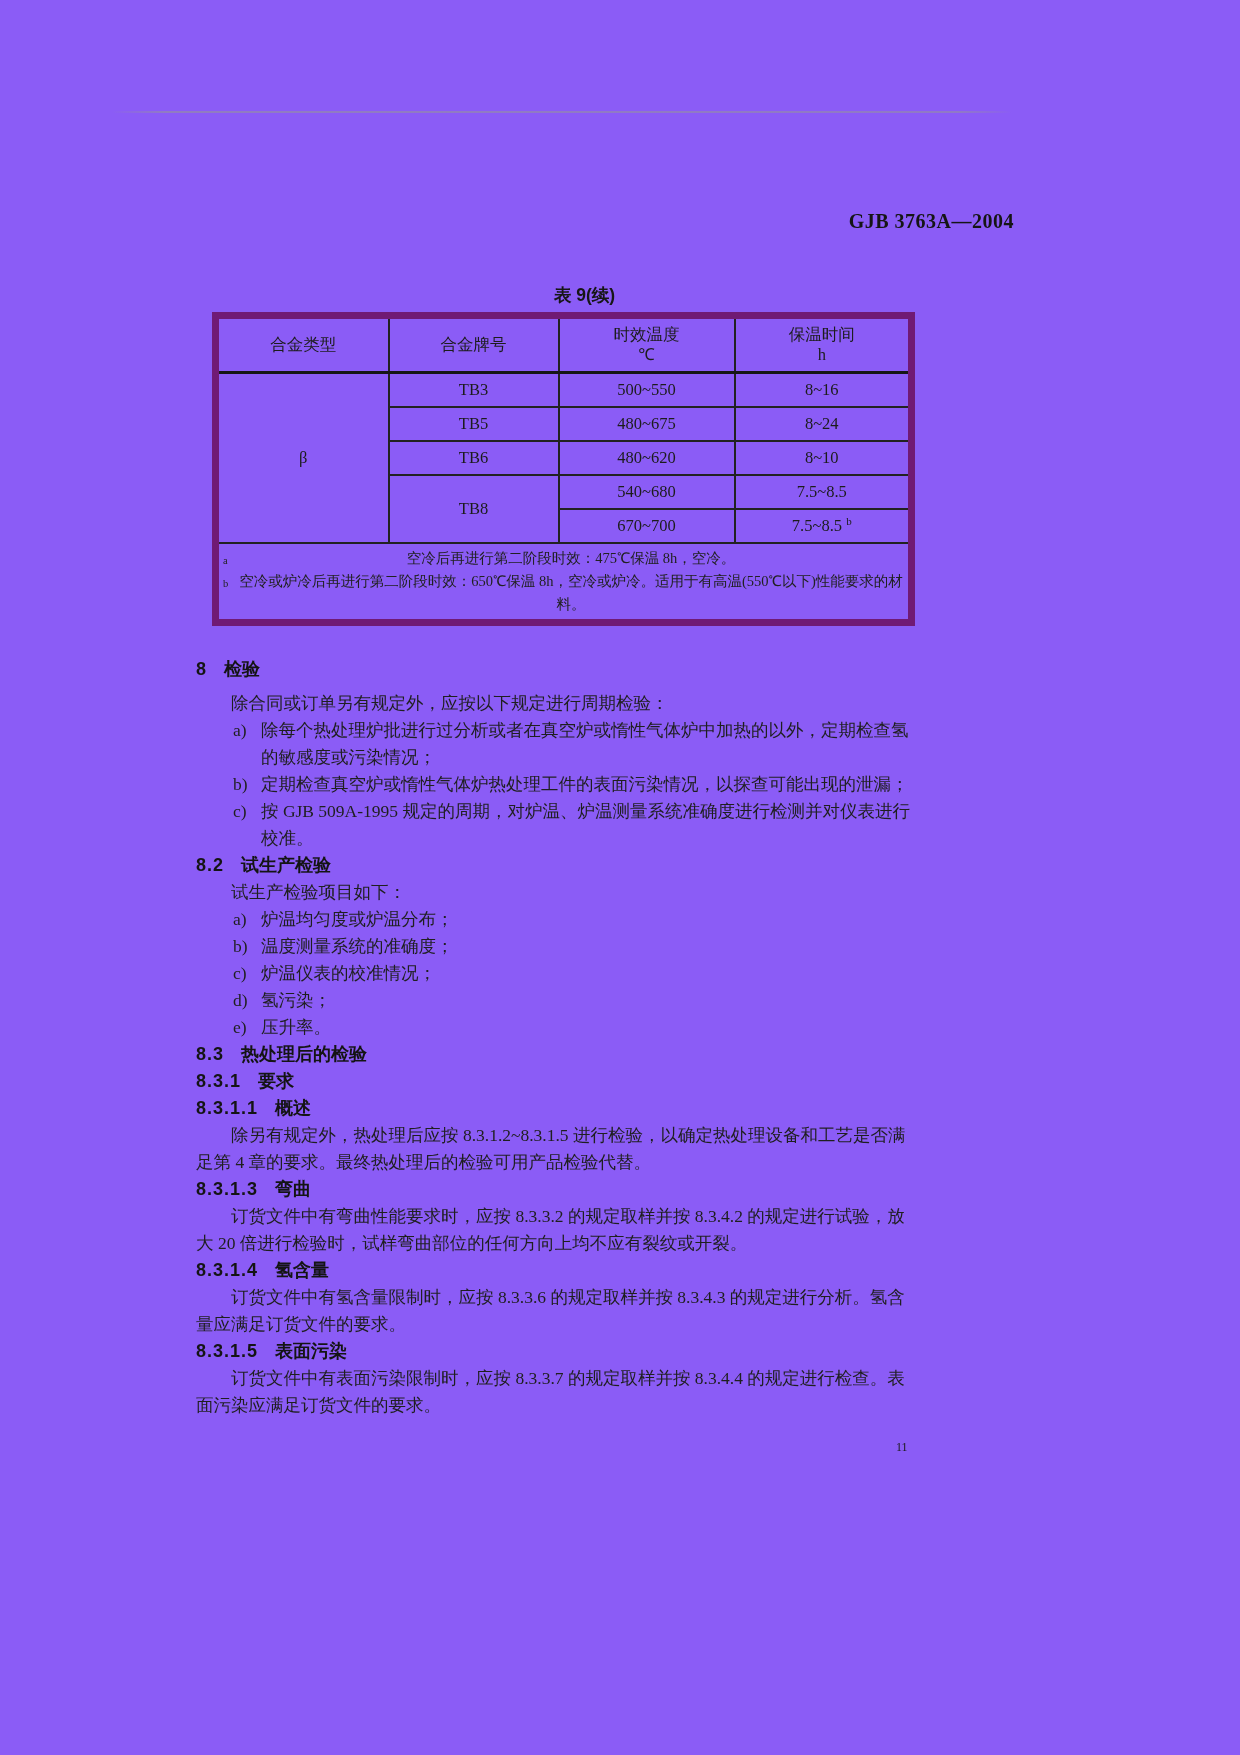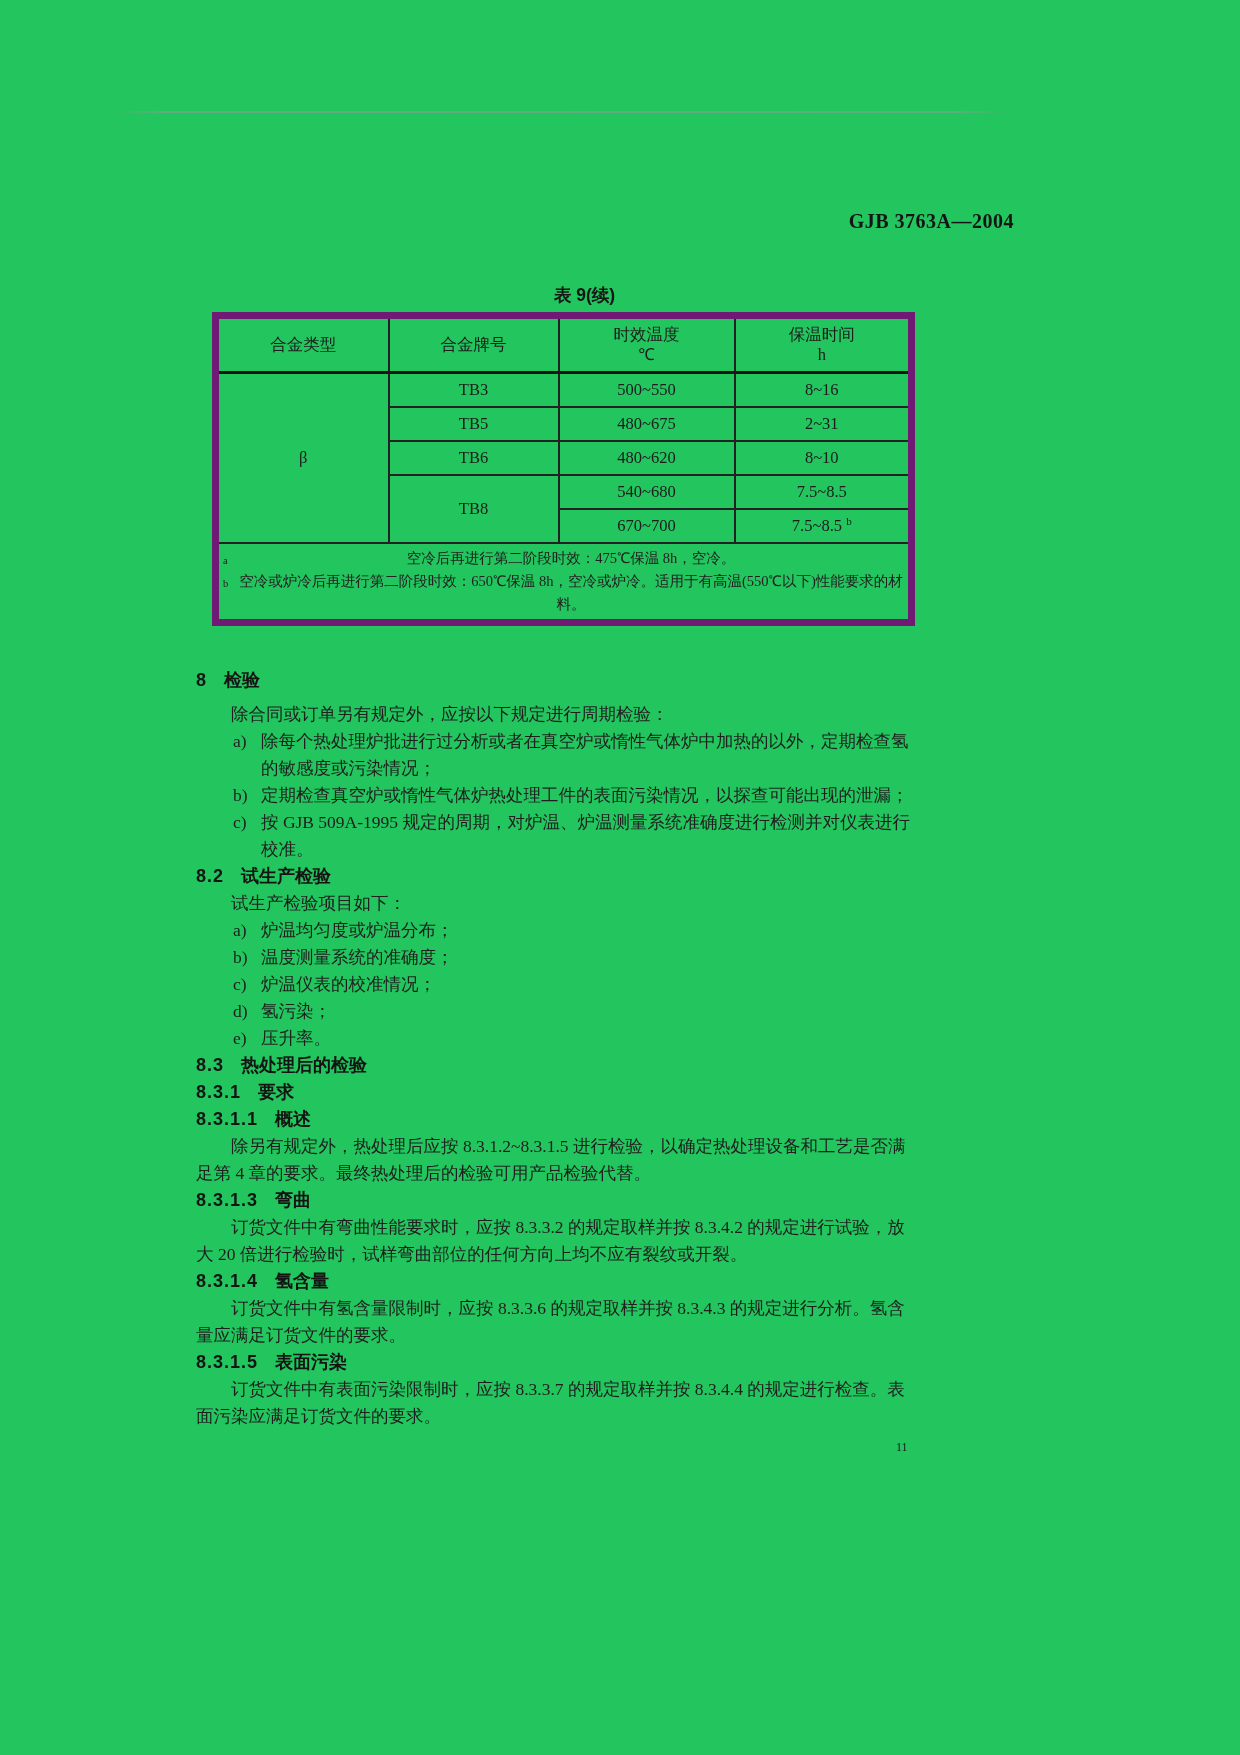--- a/index.html
+++ b/index.html
@@ -3,21 +3,21 @@
 <meta charset="utf-8">
 <style>
   html,body{margin:0;padding:0;}
   body{
     width:1240px;height:1755px;position:relative;
     background:#ffffff;
     font-family:"Liberation Serif","DejuVu Serif",serif;
     color:#1e1e1e;
     -webkit-font-smoothing:antialiased;
   }
-  .page{position:absolute;inset:0;background:#22c55e;overflow:hidden;padding-left:28px;}
+  .page{position:absolute;inset:0;background:#8b5cf6;overflow:hidden;padding-left:28px;}
   
   .scan-line{
     position:absolute;left:112px;top:111px;width:900px;height:2px;
     background:linear-gradient(to right,rgba(170,170,170,0),rgba(150,150,150,.55) 6%,rgba(150,150,150,.5) 94%,rgba(170,170,170,0));
   }
   .doc-code{
     position:absolute;top:210px;left:0;width:1014px;text-align:right;
     font-weight:bold;font-size:20px;letter-spacing:.5px;color:#151515;
   }
   .content{position:absolute;top:283px;left:196px;width:724px;}
@@ -47,21 +47,21 @@
   .fn{
     position:relative;padding-left:15px;font-size:14.5px;line-height:23px;color:#212121;
   }
   .fn sup{position:absolute;left:0;top:2px;font-size:10.5px;}
   
   .hd{
     font-family:"Liberation Sans","DejaVu Sans",sans-serif;font-weight:bold;
     font-size:18px;line-height:27px;color:#141414;
   }
   .hd .hd-num{margin-right:17px;letter-spacing:1px;}
-  .hd-l1{margin-top:41px;margin-bottom:7px;}
+  .hd-l1{margin-top:30px;margin-bottom:7px;}
   .para{margin:0;font-size:17.5px;line-height:27px;text-indent:2em;color:#1f1f1f;}
   .li{display:flex;font-size:17.5px;line-height:27px;color:#1f1f1f;}
   .li .li-m{flex:none;width:28px;margin-left:37px;}
   .li .li-t{flex:1;}
   .page-number{
     position:absolute;left:896px;top:1440px;font-size:12px;color:#1a1a1a;
   }
 </style>
 </head>
 <body>
@@ -105,21 +105,21 @@
         <tbody>
           <tr>
             <td class="alloy" rowspan="5">β</td>
             <td class="grade">TB3</td>
             <td>500~550</td>
             <td>8~16</td>
           </tr>
           <tr>
             <td class="grade">TB5</td>
             <td>480~675</td>
-            <td>2~31</td>
+            <td>8~24</td>
           </tr>
           <tr>
             <td class="grade">TB6</td>
             <td>480~620</td>
             <td>8~10</td>
           </tr>
           <tr>
             <td class="grade" rowspan="2">TB8</td>
             <td>540~680</td>
             <td>7.5~8.5</td>

